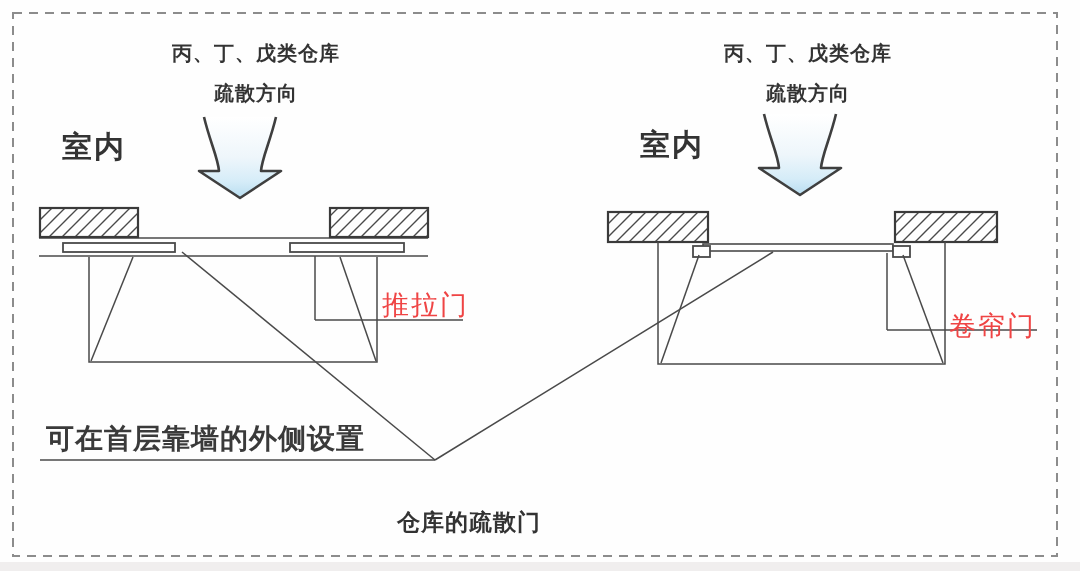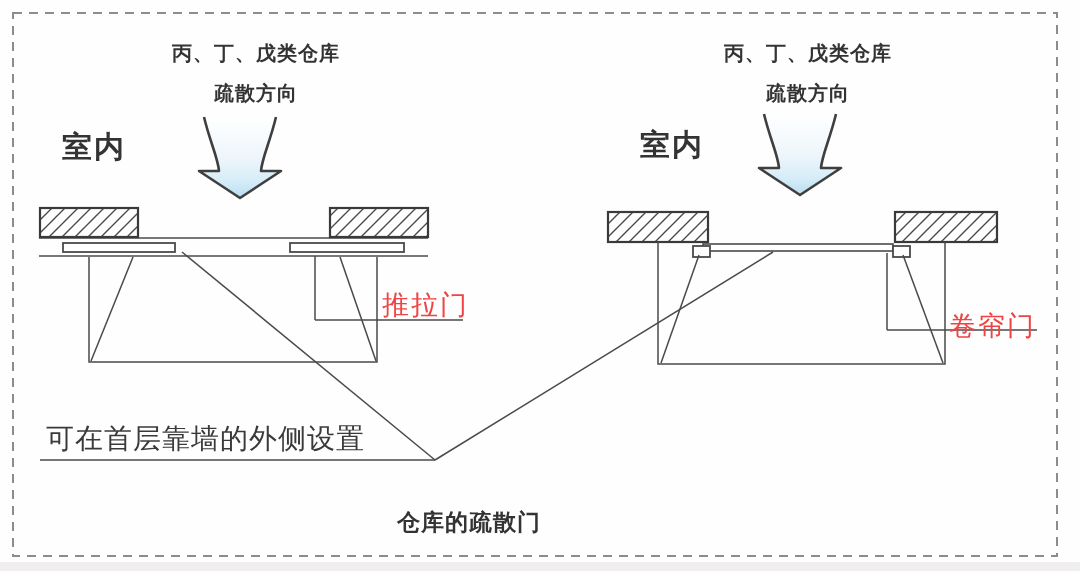--- a/index.html
+++ b/index.html
@@ -10,21 +10,21 @@
     color:#2f2f2f;
   }
   .stage svg{position:absolute;left:0;top:0;}
   .txt{position:absolute;white-space:nowrap;color:#2f2f2f;}
   .hdr{
     width:280px;text-align:center;font-size:20px;font-weight:700;
     line-height:40px;letter-spacing:1px;color:#333333;
   }
   .room{font-size:30px;font-weight:700;letter-spacing:2px;color:#333333;}
   .doorlbl{font-size:27px;font-weight:400;letter-spacing:2px;color:#ef4444;}
-  .note{font-size:28px;font-weight:400;letter-spacing:1px;color:#3a3a3a;}
+  .note{font-size:28px;font-weight:700;letter-spacing:1px;color:#3a3a3a;}
   .caption{
     width:190px;text-align:center;font-size:23px;font-weight:700;
     letter-spacing:1px;color:#333333;
   }
   .bottom-strip{
     position:absolute;left:0;bottom:0;width:1080px;height:9px;
     background:#f0eeee;
   }
 </style>
 </head>

